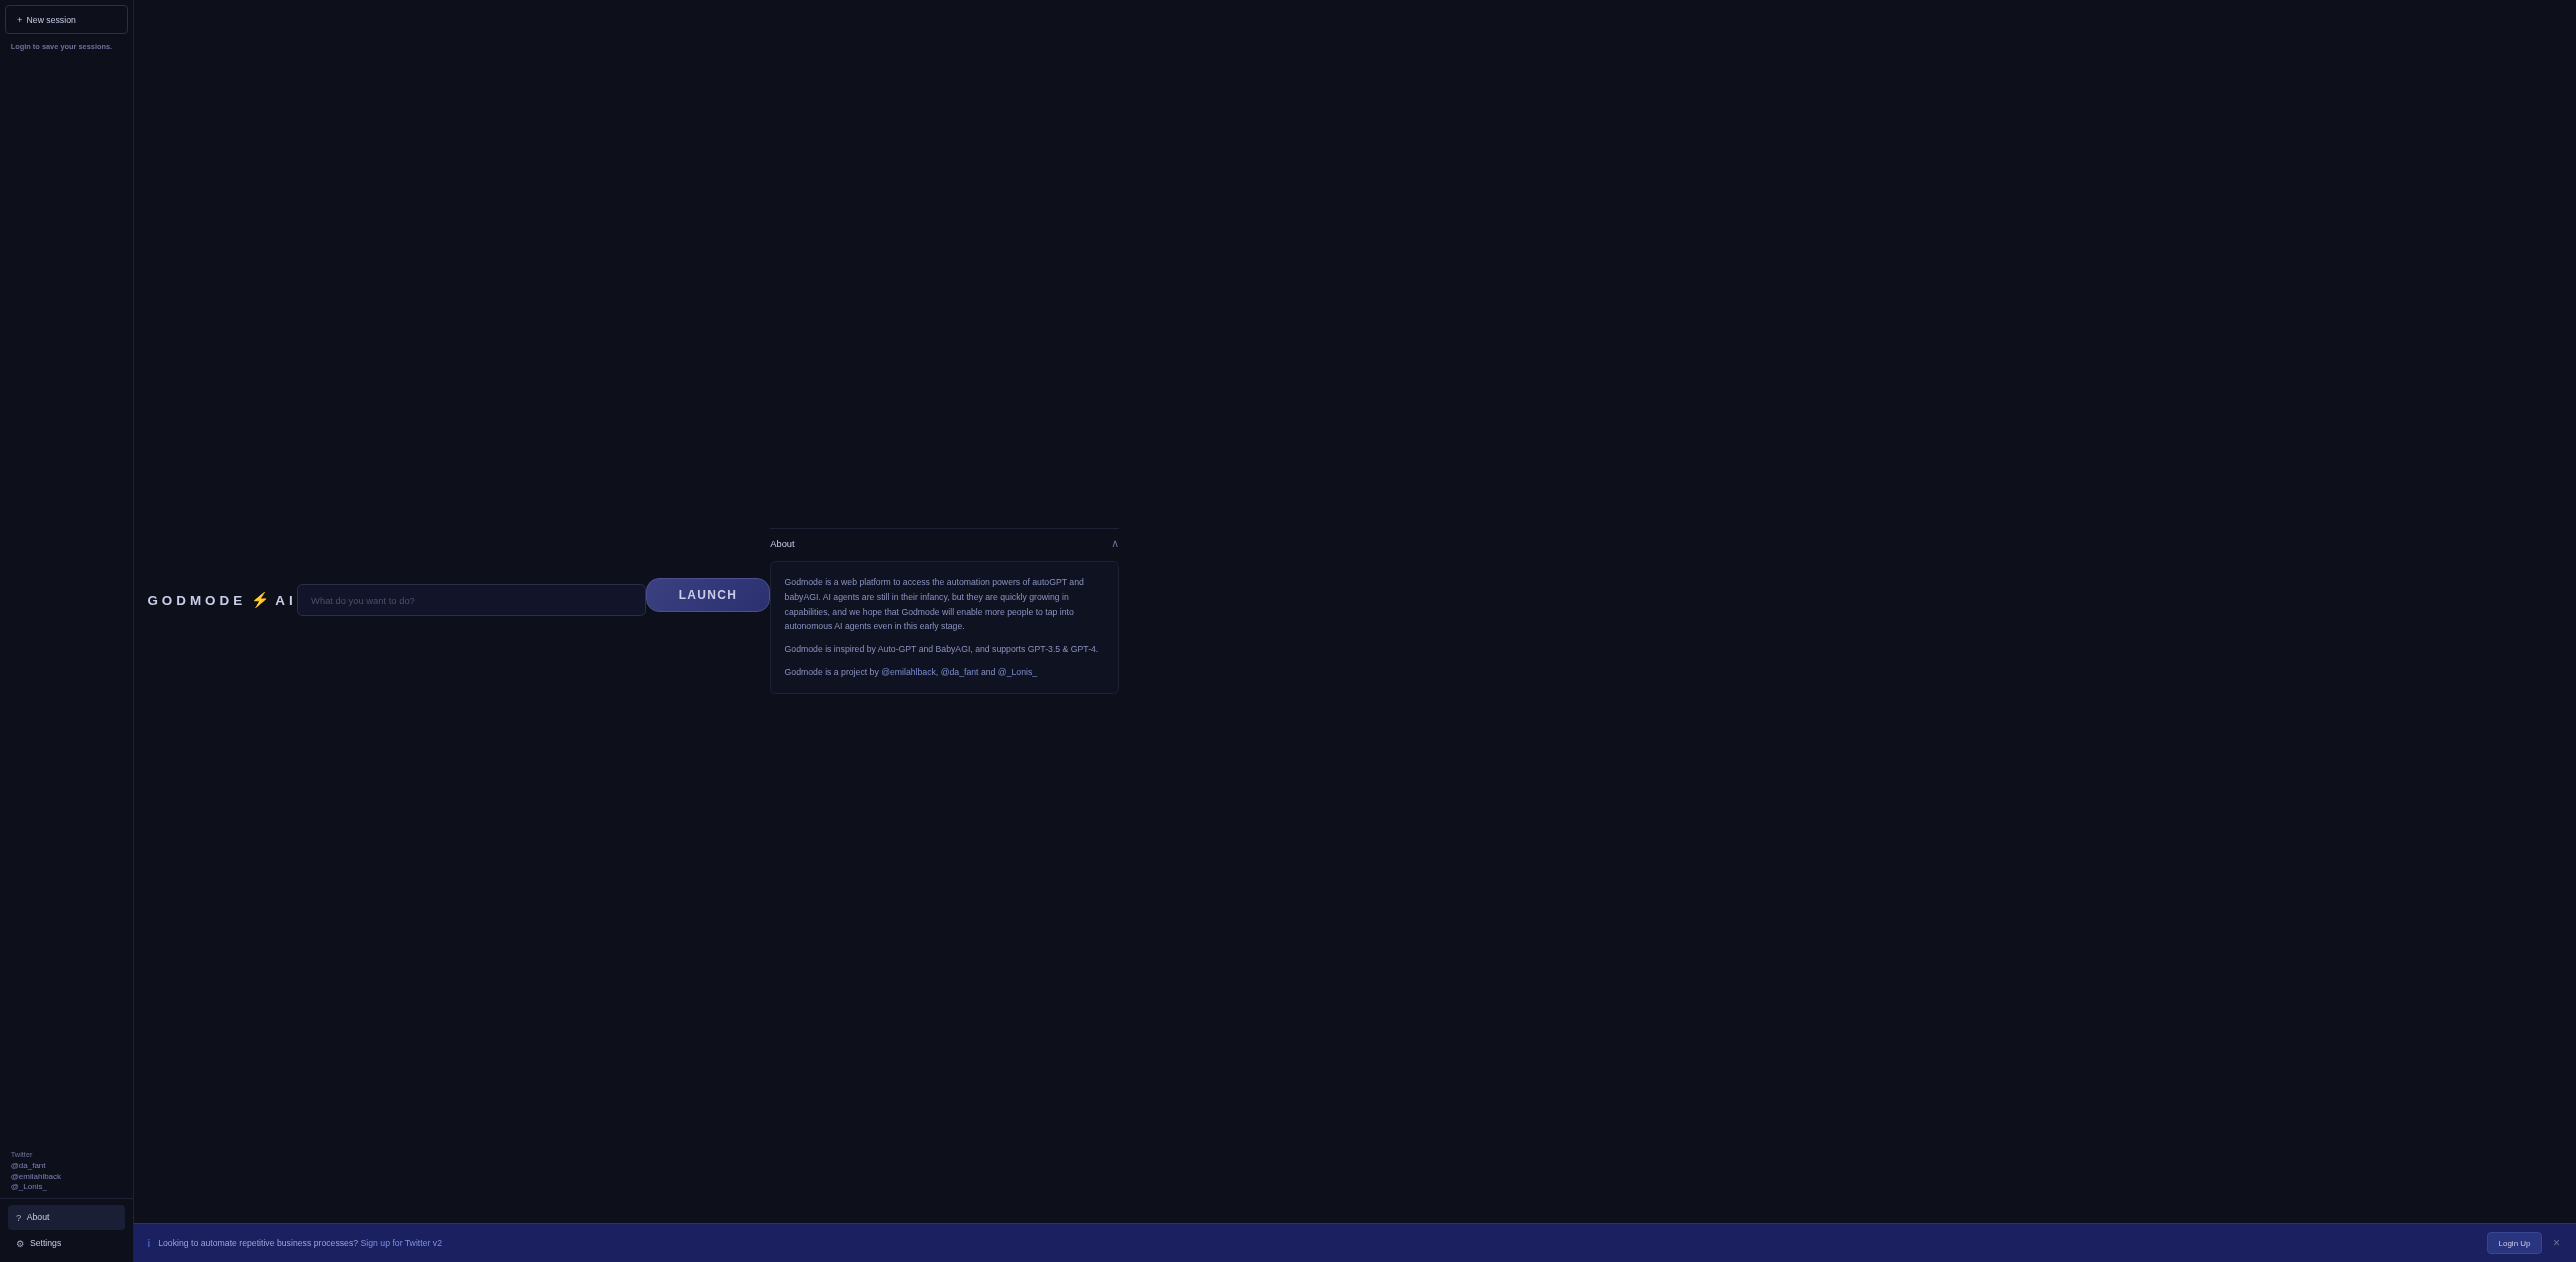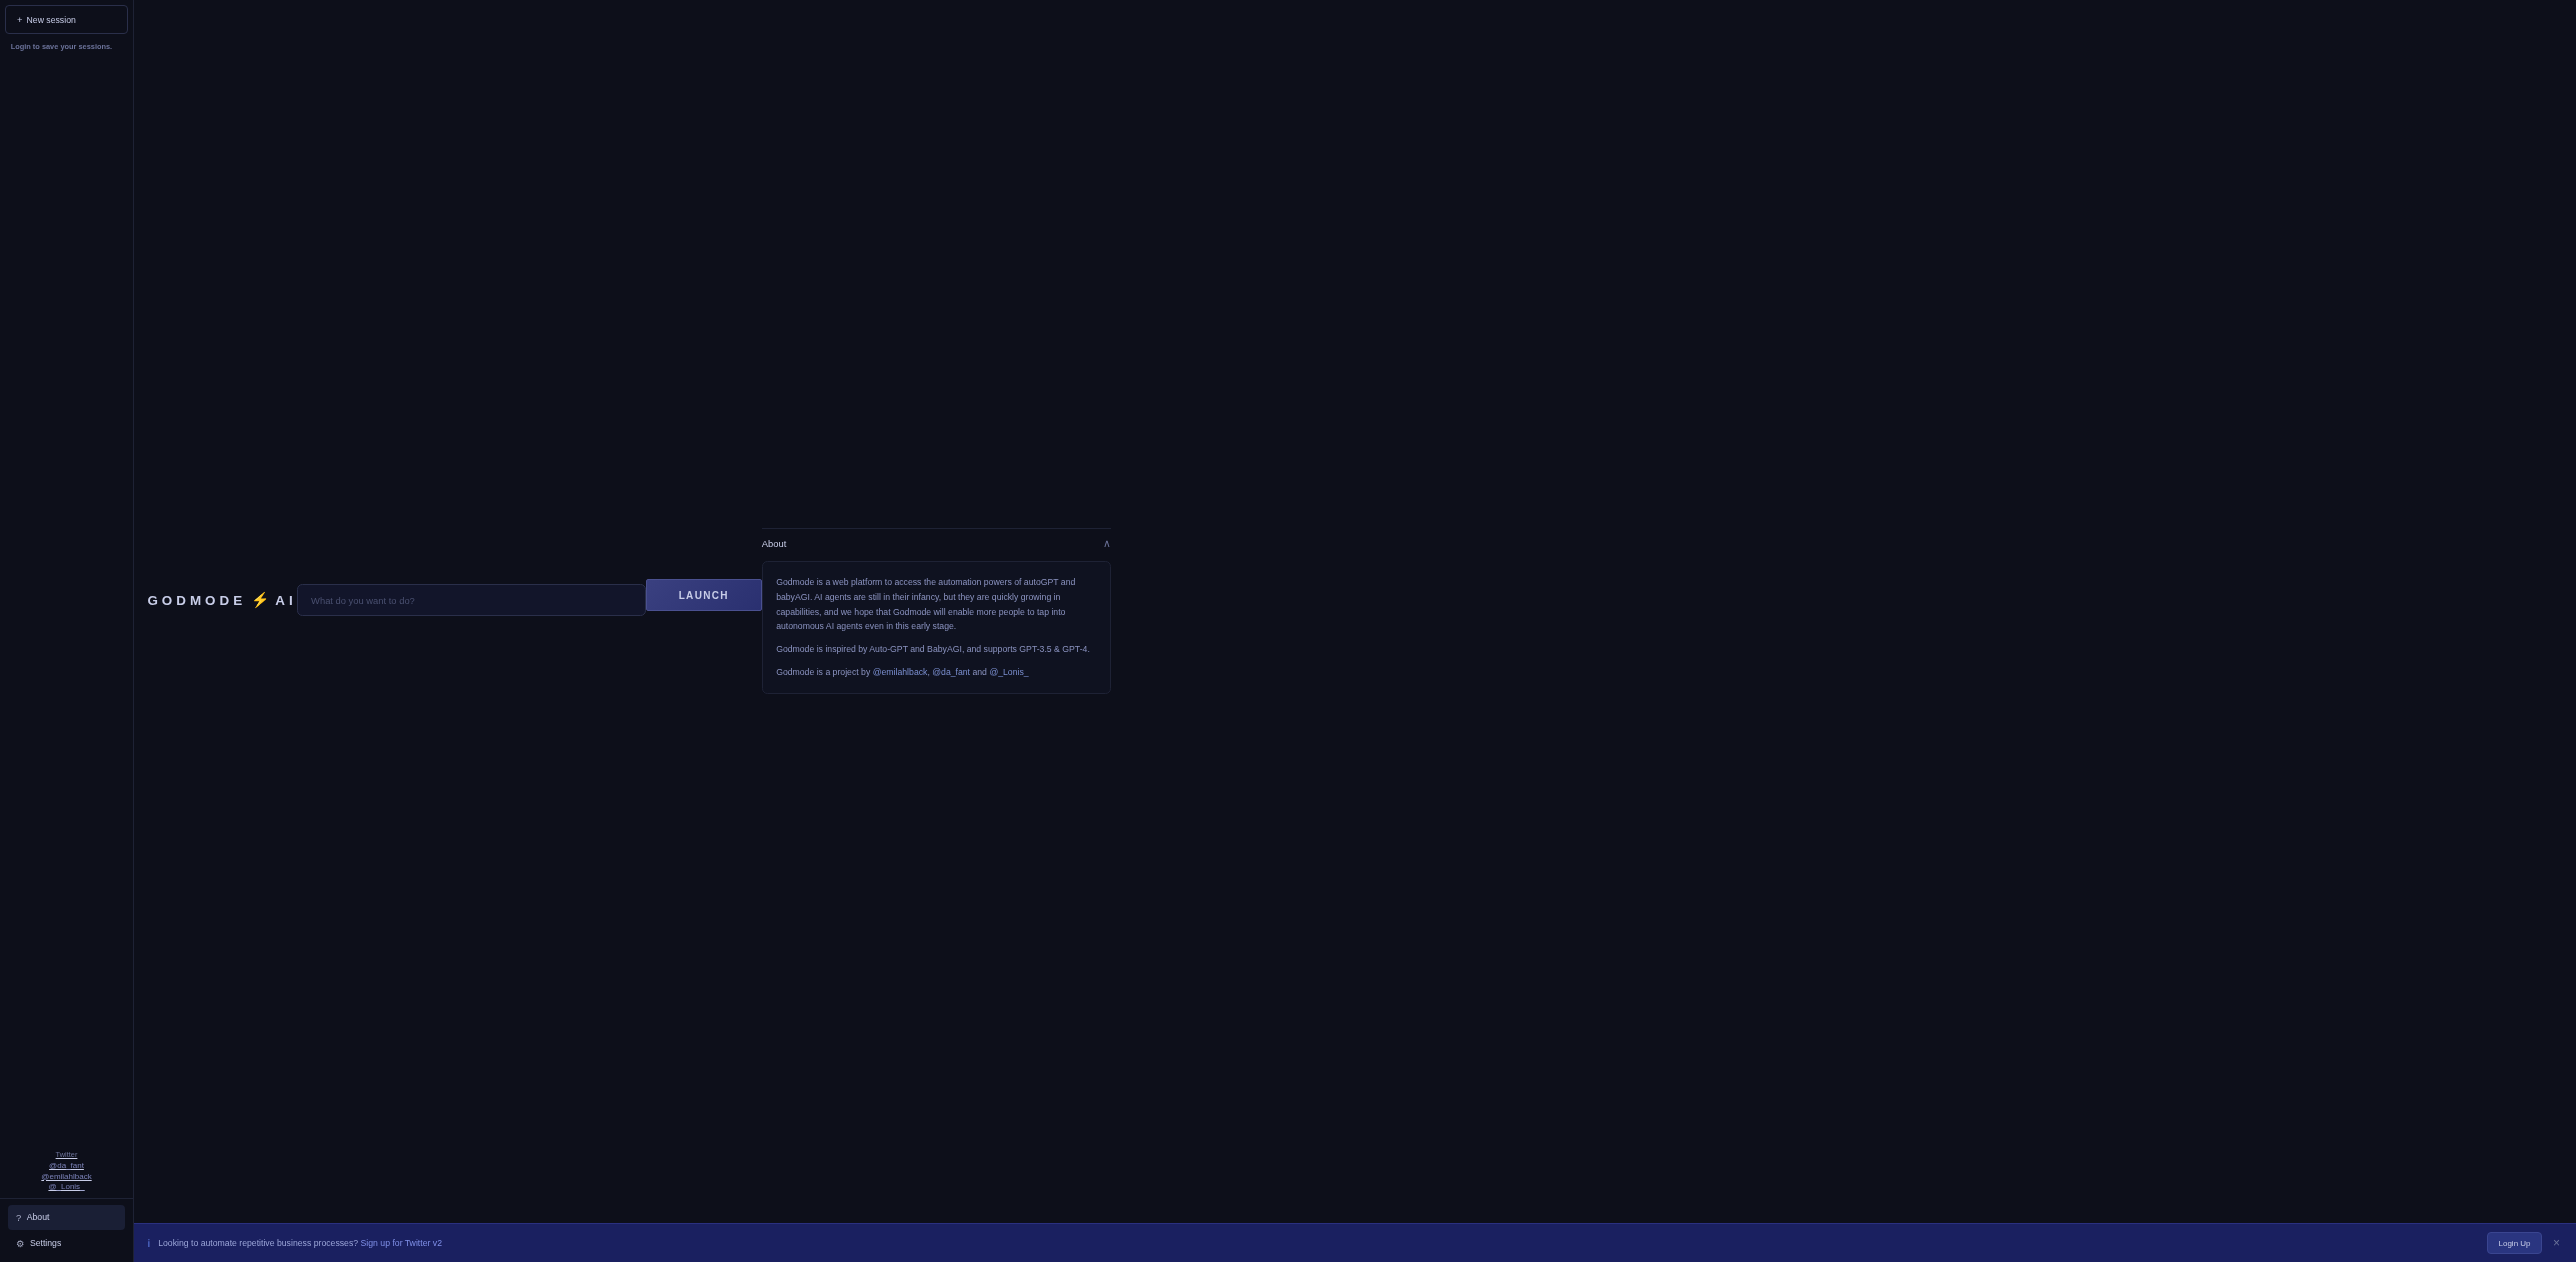--- a/index.html
+++ b/index.html
@@ -47,22 +47,21 @@
 
     .sidebar-spacer { flex: 1; }
 
     .sidebar-bottom {
       padding: 5.4px;
       border-top: 0.7px solid #1e2235;
     }
 
     .twitter-section {
       padding: 5.4px 10.7px;
-      text-align: center;
-      text-decoration: underline;
+      text-align: left;
     }
     .twitter-label {
       font-size: 7.4px;
       color: #6b7299;
       margin-bottom: 2.7px;
     }
     .twitter-handle {
       font-size: 8px;
       color: #7b82b8;
       display: block;
@@ -157,23 +156,23 @@
       margin-bottom: 6.7px;
       font-size: 8.7px;
       color: #8b93c0;
       cursor: pointer;
     }
 
     
     .launch-btn {
       background: linear-gradient(135deg, #3a4080, #2a3070);
       border: 0.7px solid #4a5090;
-      border-radius: 2px;
-      color: #c8cde8;
-      font-size: 10px;
+      border-radius: 13px;
+      color: #c8cde8;
+      font-size: 12px;
       font-weight: 600;
       letter-spacing: 1.3px;
       padding: 9.4px 32px;
       cursor: pointer;
       margin-bottom: 32px;
     }
 
     
     .about-section {
       width: 100%;

